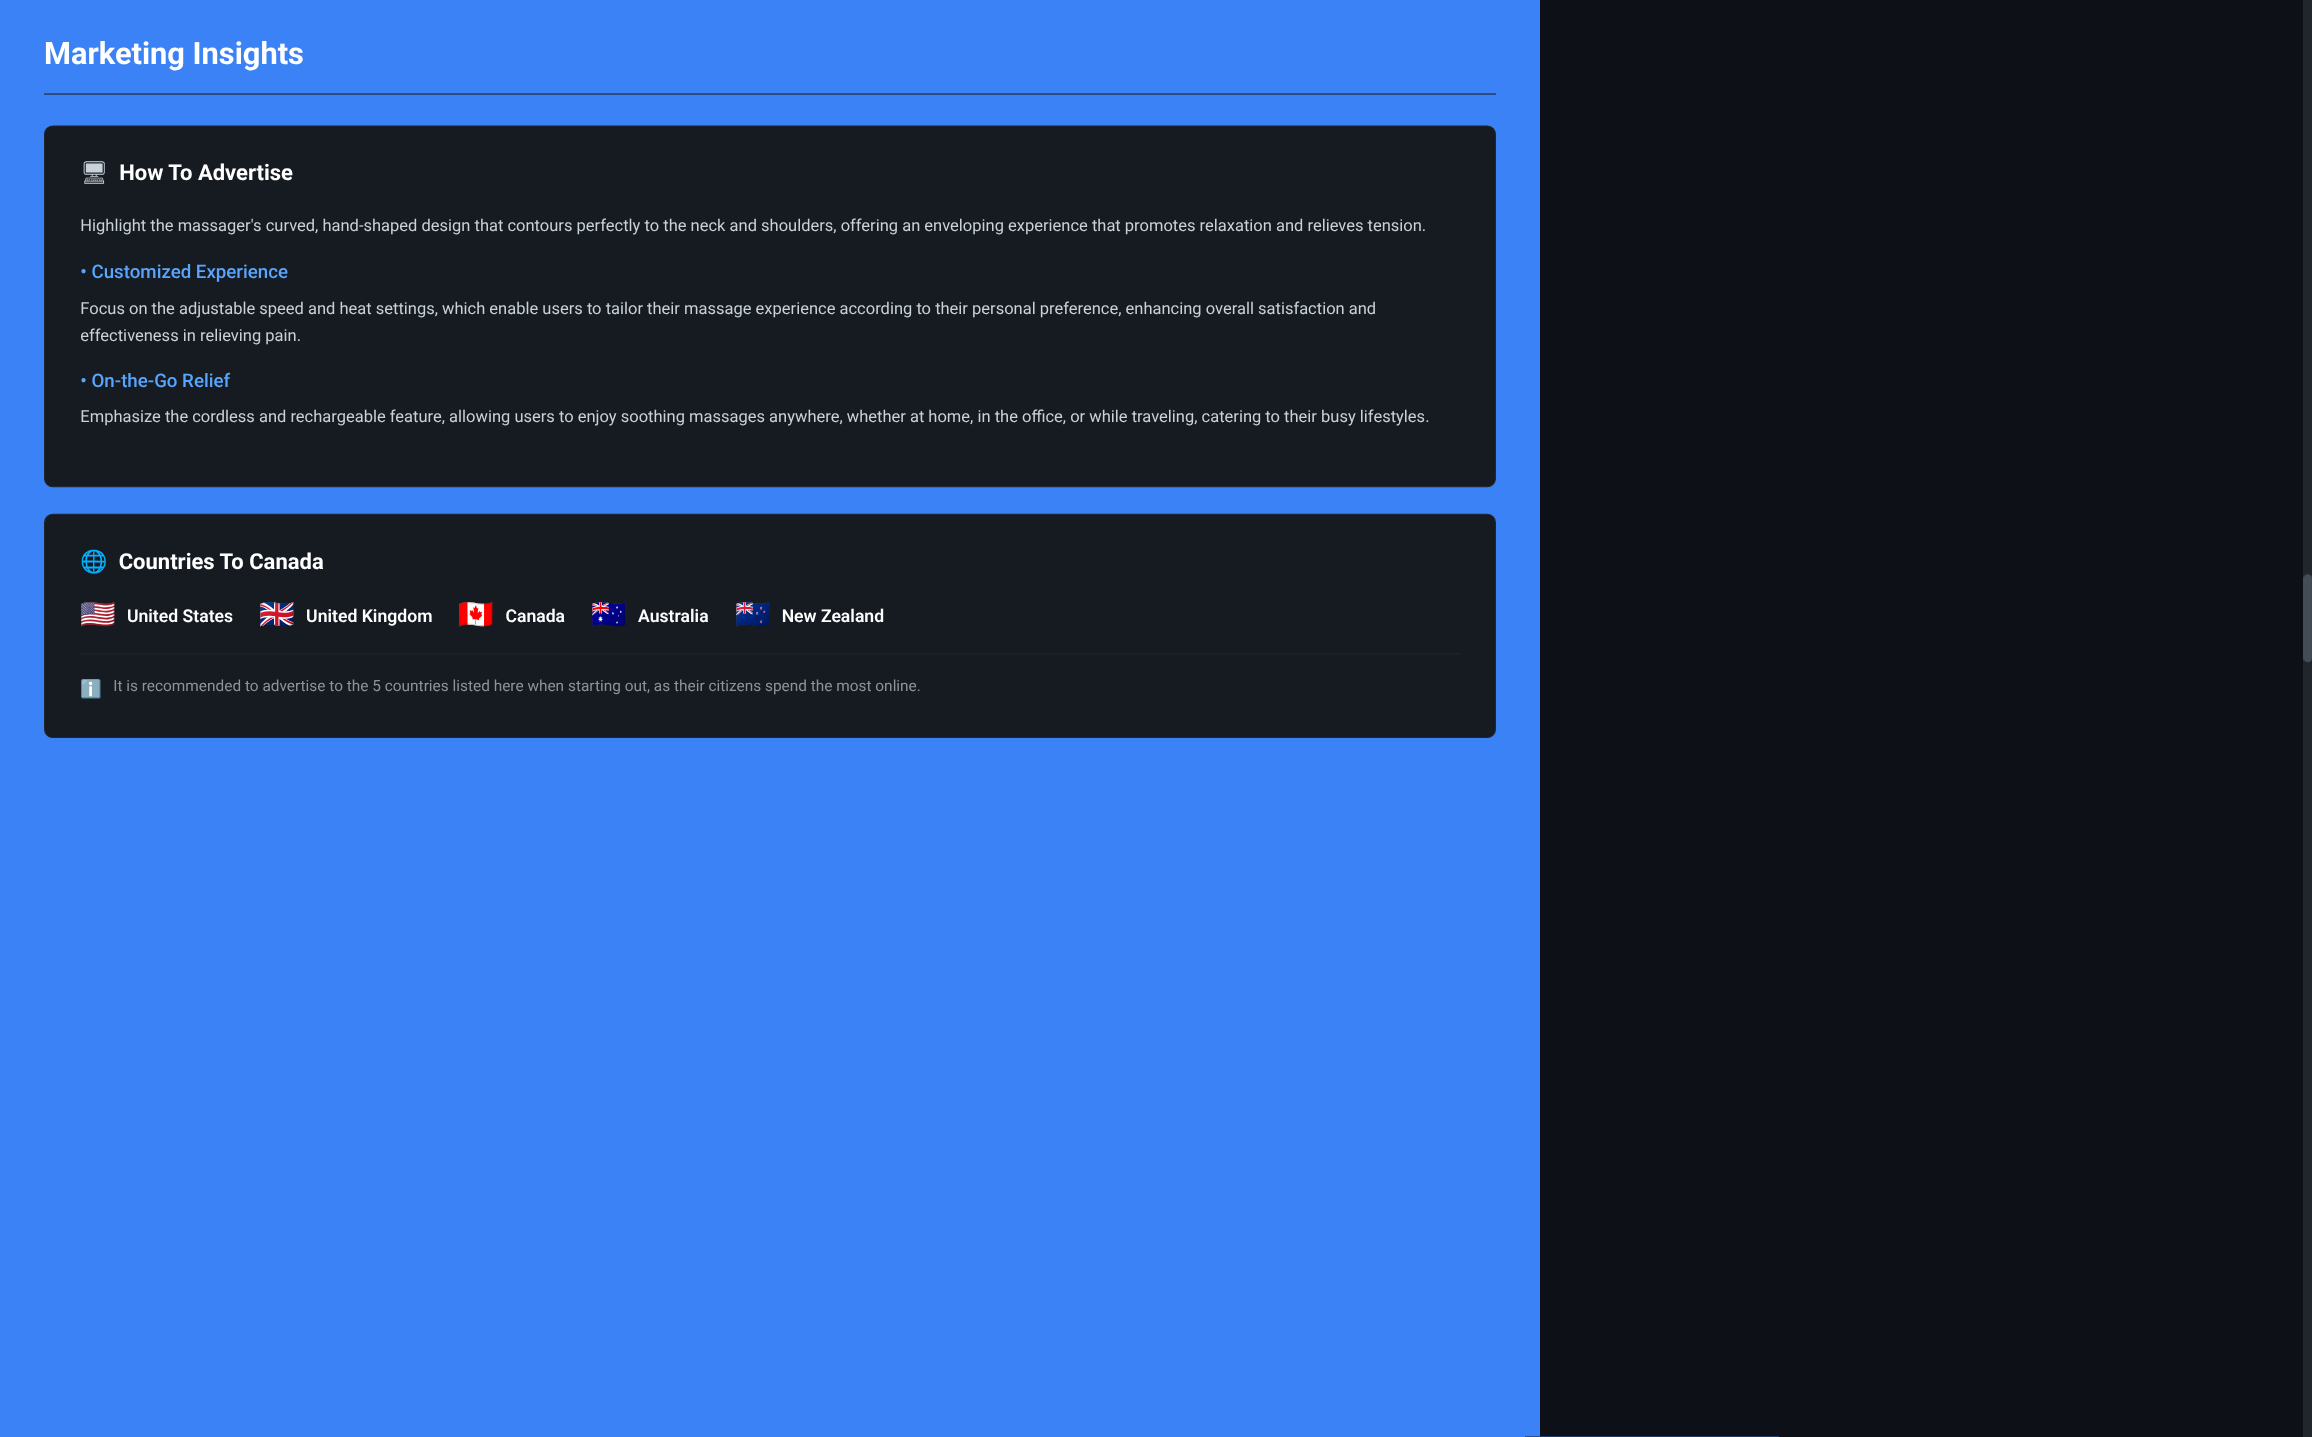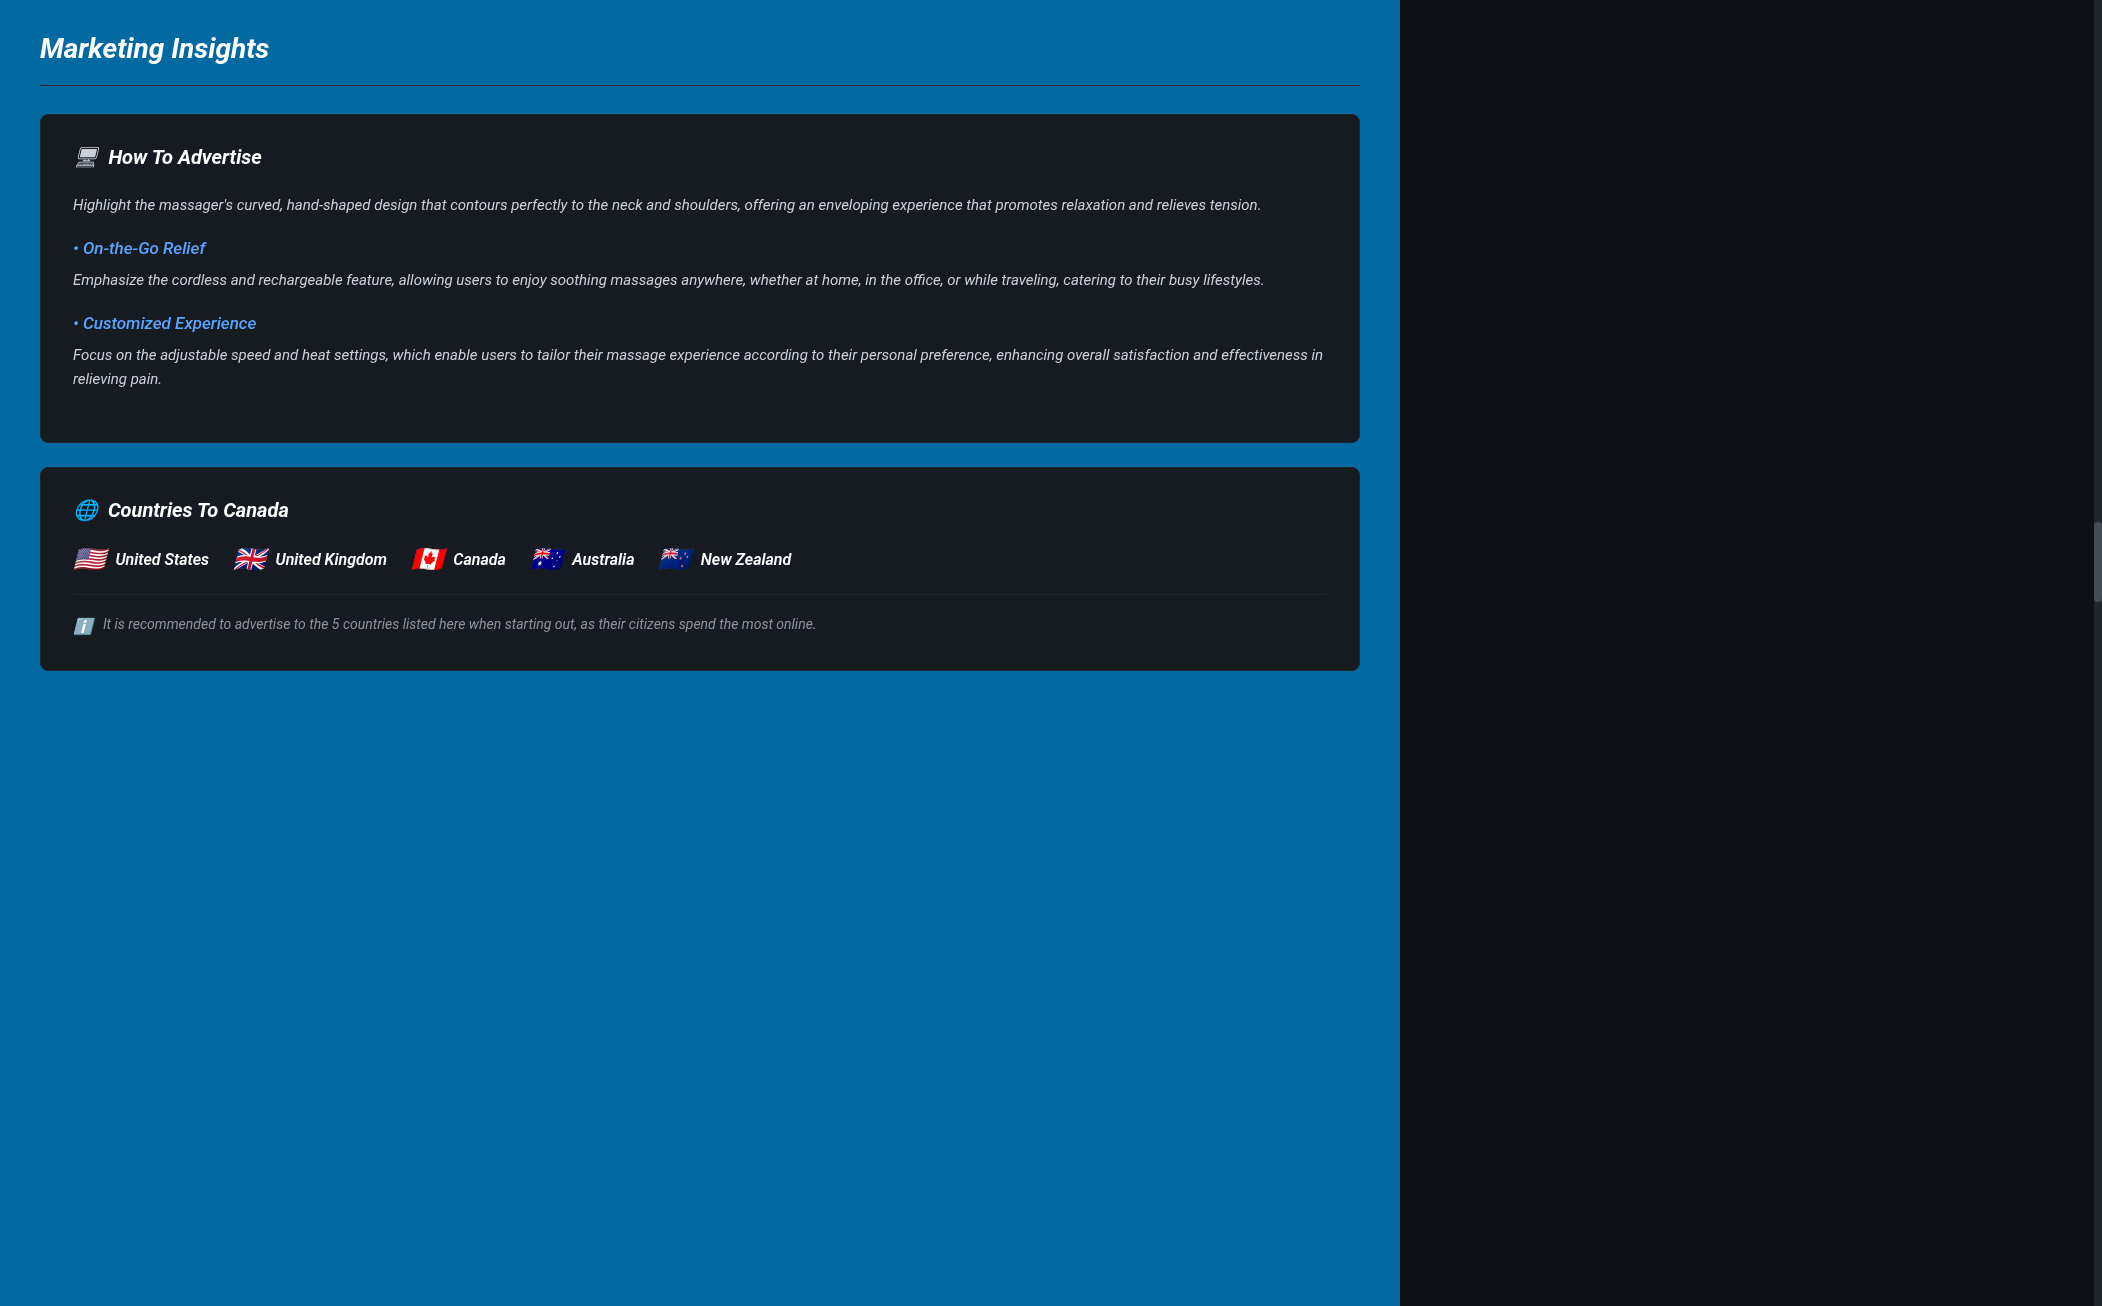--- a/index.html
+++ b/index.html
@@ -10,25 +10,24 @@
 
     body {
       background-color: #0d1117;
       color: #c9d1d9;
       font-family: -apple-system, BlinkMacSystemFont, 'Segoe UI', Roboto, sans-serif;
       min-height: 100vh;
       padding: 0;
     }
 
     .page-wrapper {
-      background-color: #0369a1;
+      background-color: #3b82f6;
       min-height: 100vh;
       padding: 32px 40px;
       max-width: 1400px;
-      font-style: italic;
     }
 
     .page-title {
       color: #ffffff;
       font-size: 28px;
       font-weight: 700;
       margin-bottom: 28px;
       padding-bottom: 20px;
       border-bottom: 1px solid #21262d;
     }
@@ -155,30 +154,30 @@
       </span>
       <h2 class="card-title">How To Advertise</h2>
     </div>
 
     <div class="section-item">
       <p class="section-item-body">Highlight the massager's curved, hand-shaped design that contours perfectly to the neck and shoulders, offering an enveloping experience that promotes relaxation and relieves tension.</p>
     </div>
 
     <div class="section-item">
       <div class="section-item-title">
-        <span>On-the-Go Relief</span>
-      </div>
-      <p class="section-item-body">Emphasize the cordless and rechargeable feature, allowing users to enjoy soothing massages anywhere, whether at home, in the office, or while traveling, catering to their busy lifestyles.</p>
+        <span>Customized Experience</span>
+      </div>
+      <p class="section-item-body">Focus on the adjustable speed and heat settings, which enable users to tailor their massage experience according to their personal preference, enhancing overall satisfaction and effectiveness in relieving pain.</p>
     </div>
 
     <div class="section-item">
       <div class="section-item-title">
-        <span>Customized Experience</span>
-      </div>
-      <p class="section-item-body">Focus on the adjustable speed and heat settings, which enable users to tailor their massage experience according to their personal preference, enhancing overall satisfaction and effectiveness in relieving pain.</p>
+        <span>On-the-Go Relief</span>
+      </div>
+      <p class="section-item-body">Emphasize the cordless and rechargeable feature, allowing users to enjoy soothing massages anywhere, whether at home, in the office, or while traveling, catering to their busy lifestyles.</p>
     </div>
   </div>
 
   <div class="card">
     <div class="card-header">
       <span class="card-header-icon">🌐</span>
       <h2 class="card-title">Countries To Canada</h2>
     </div>
 
     <div class="countries-grid">

